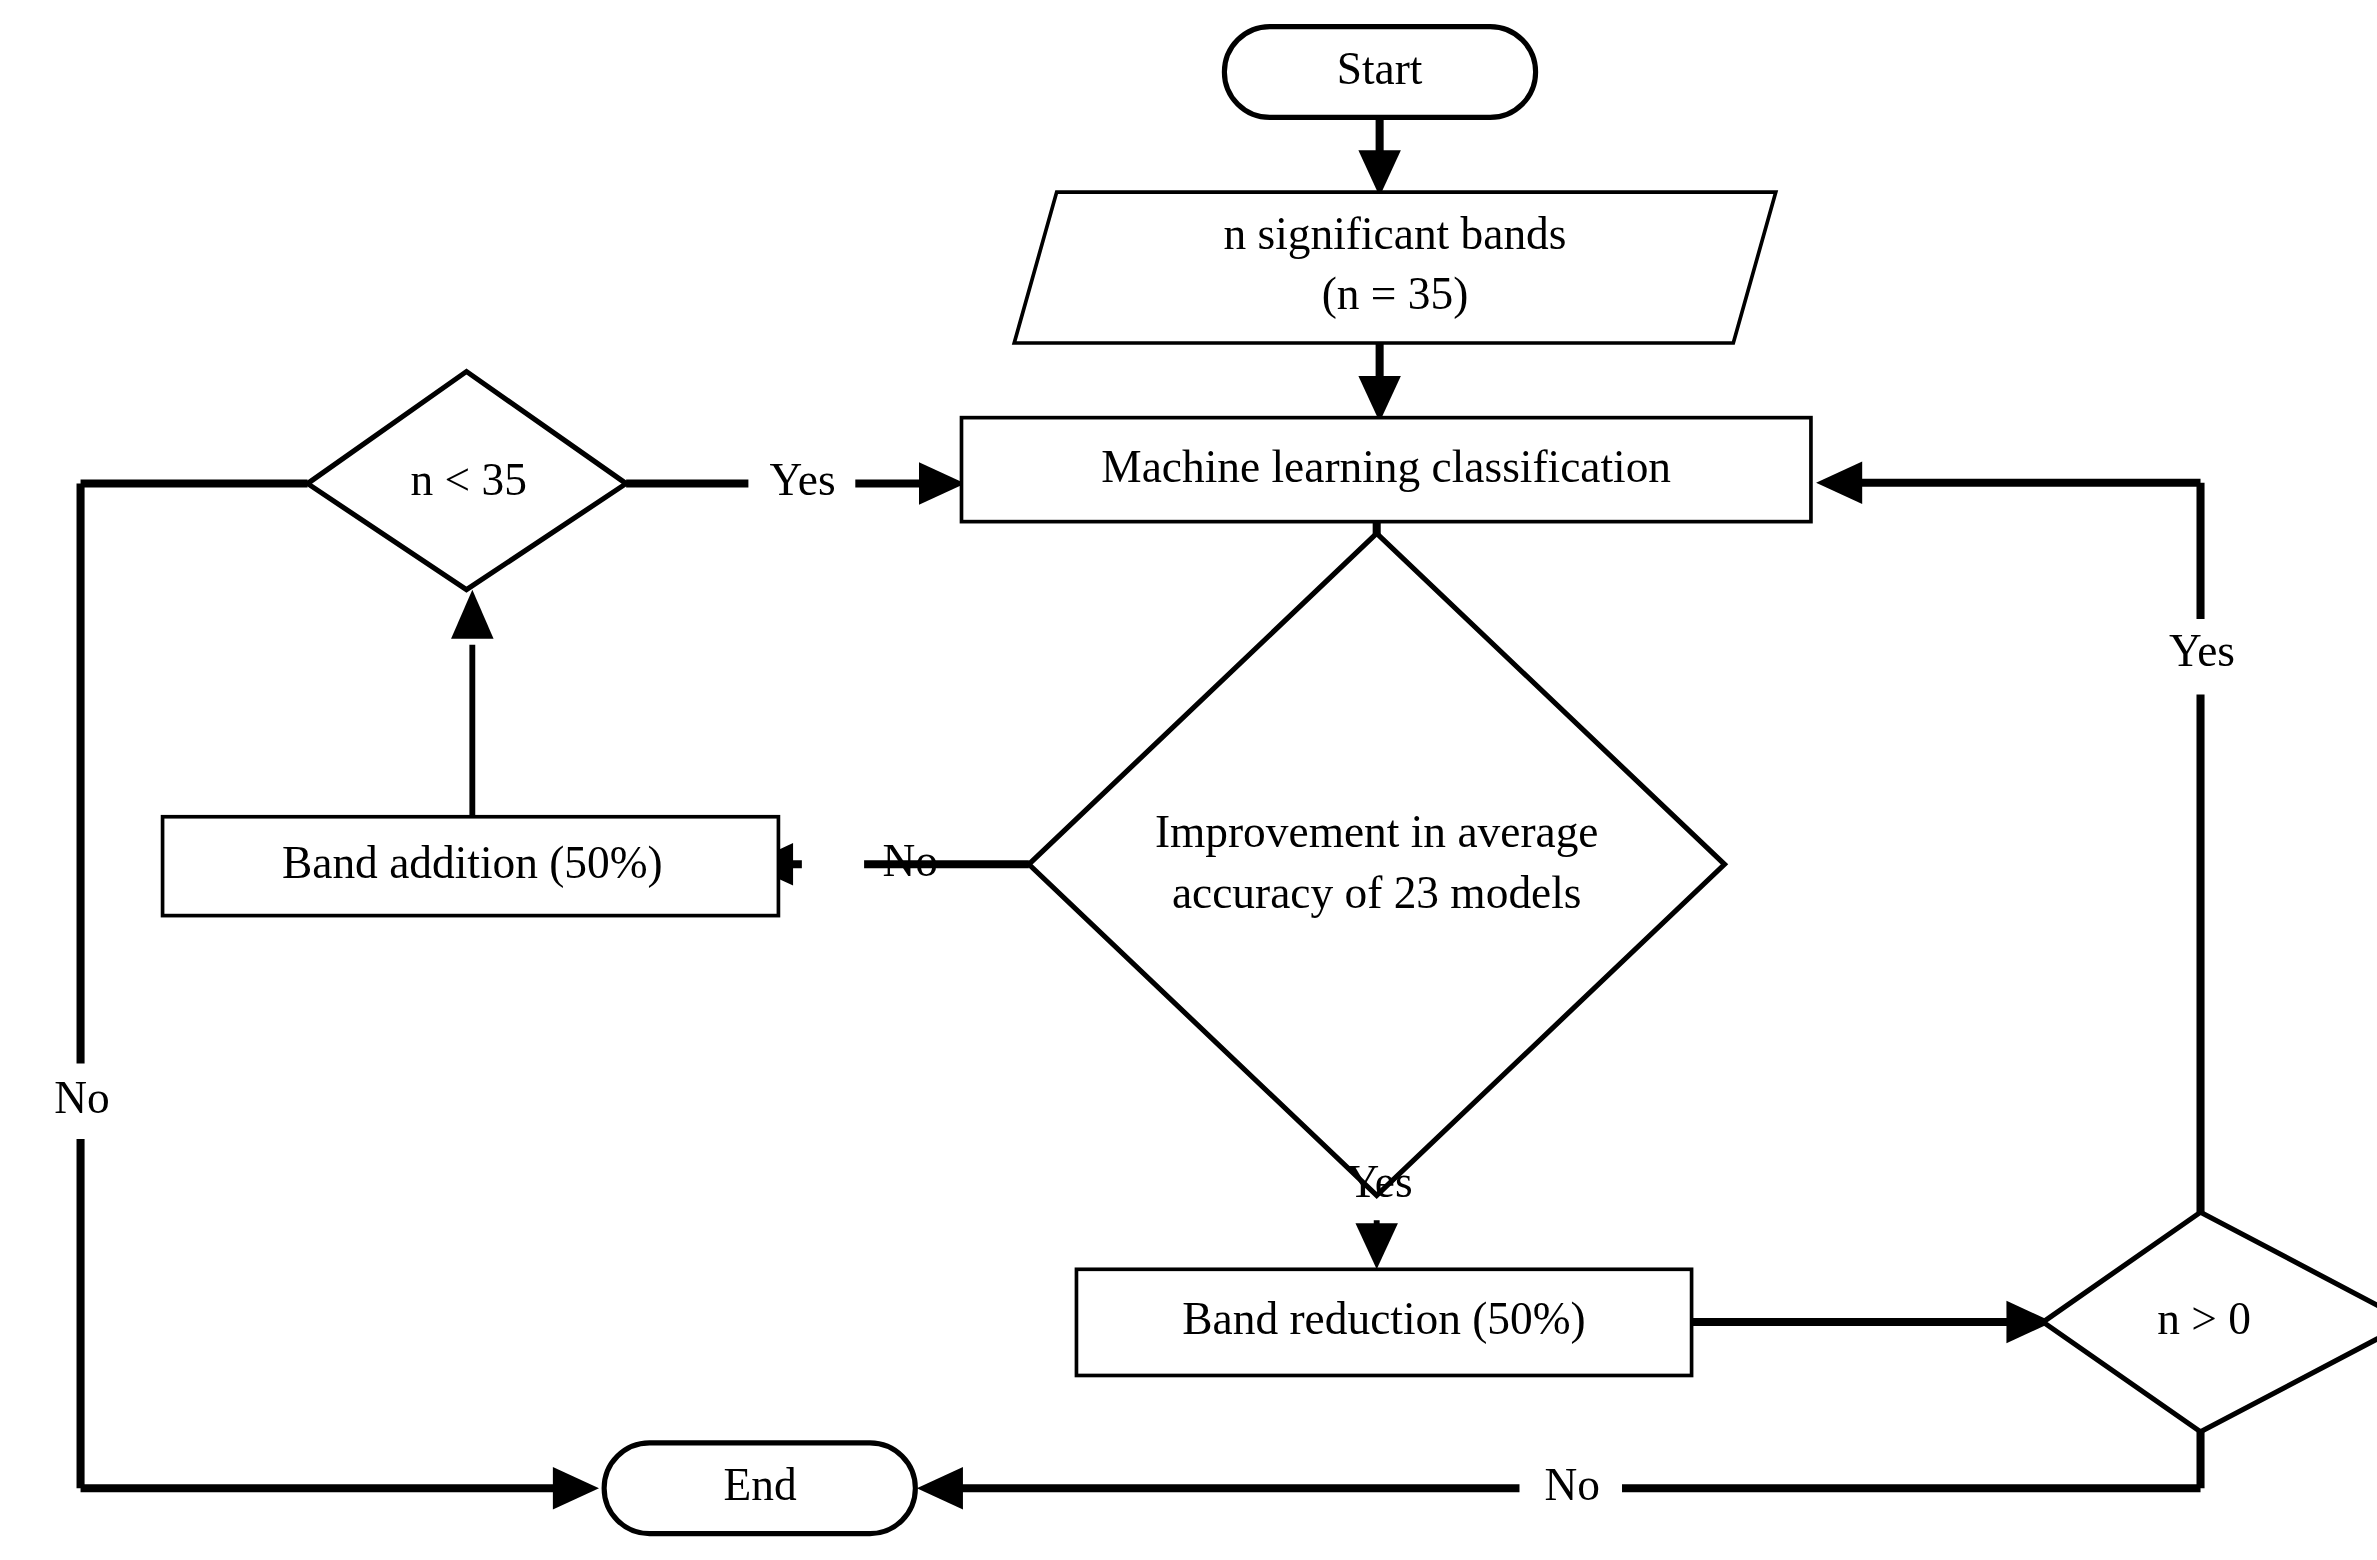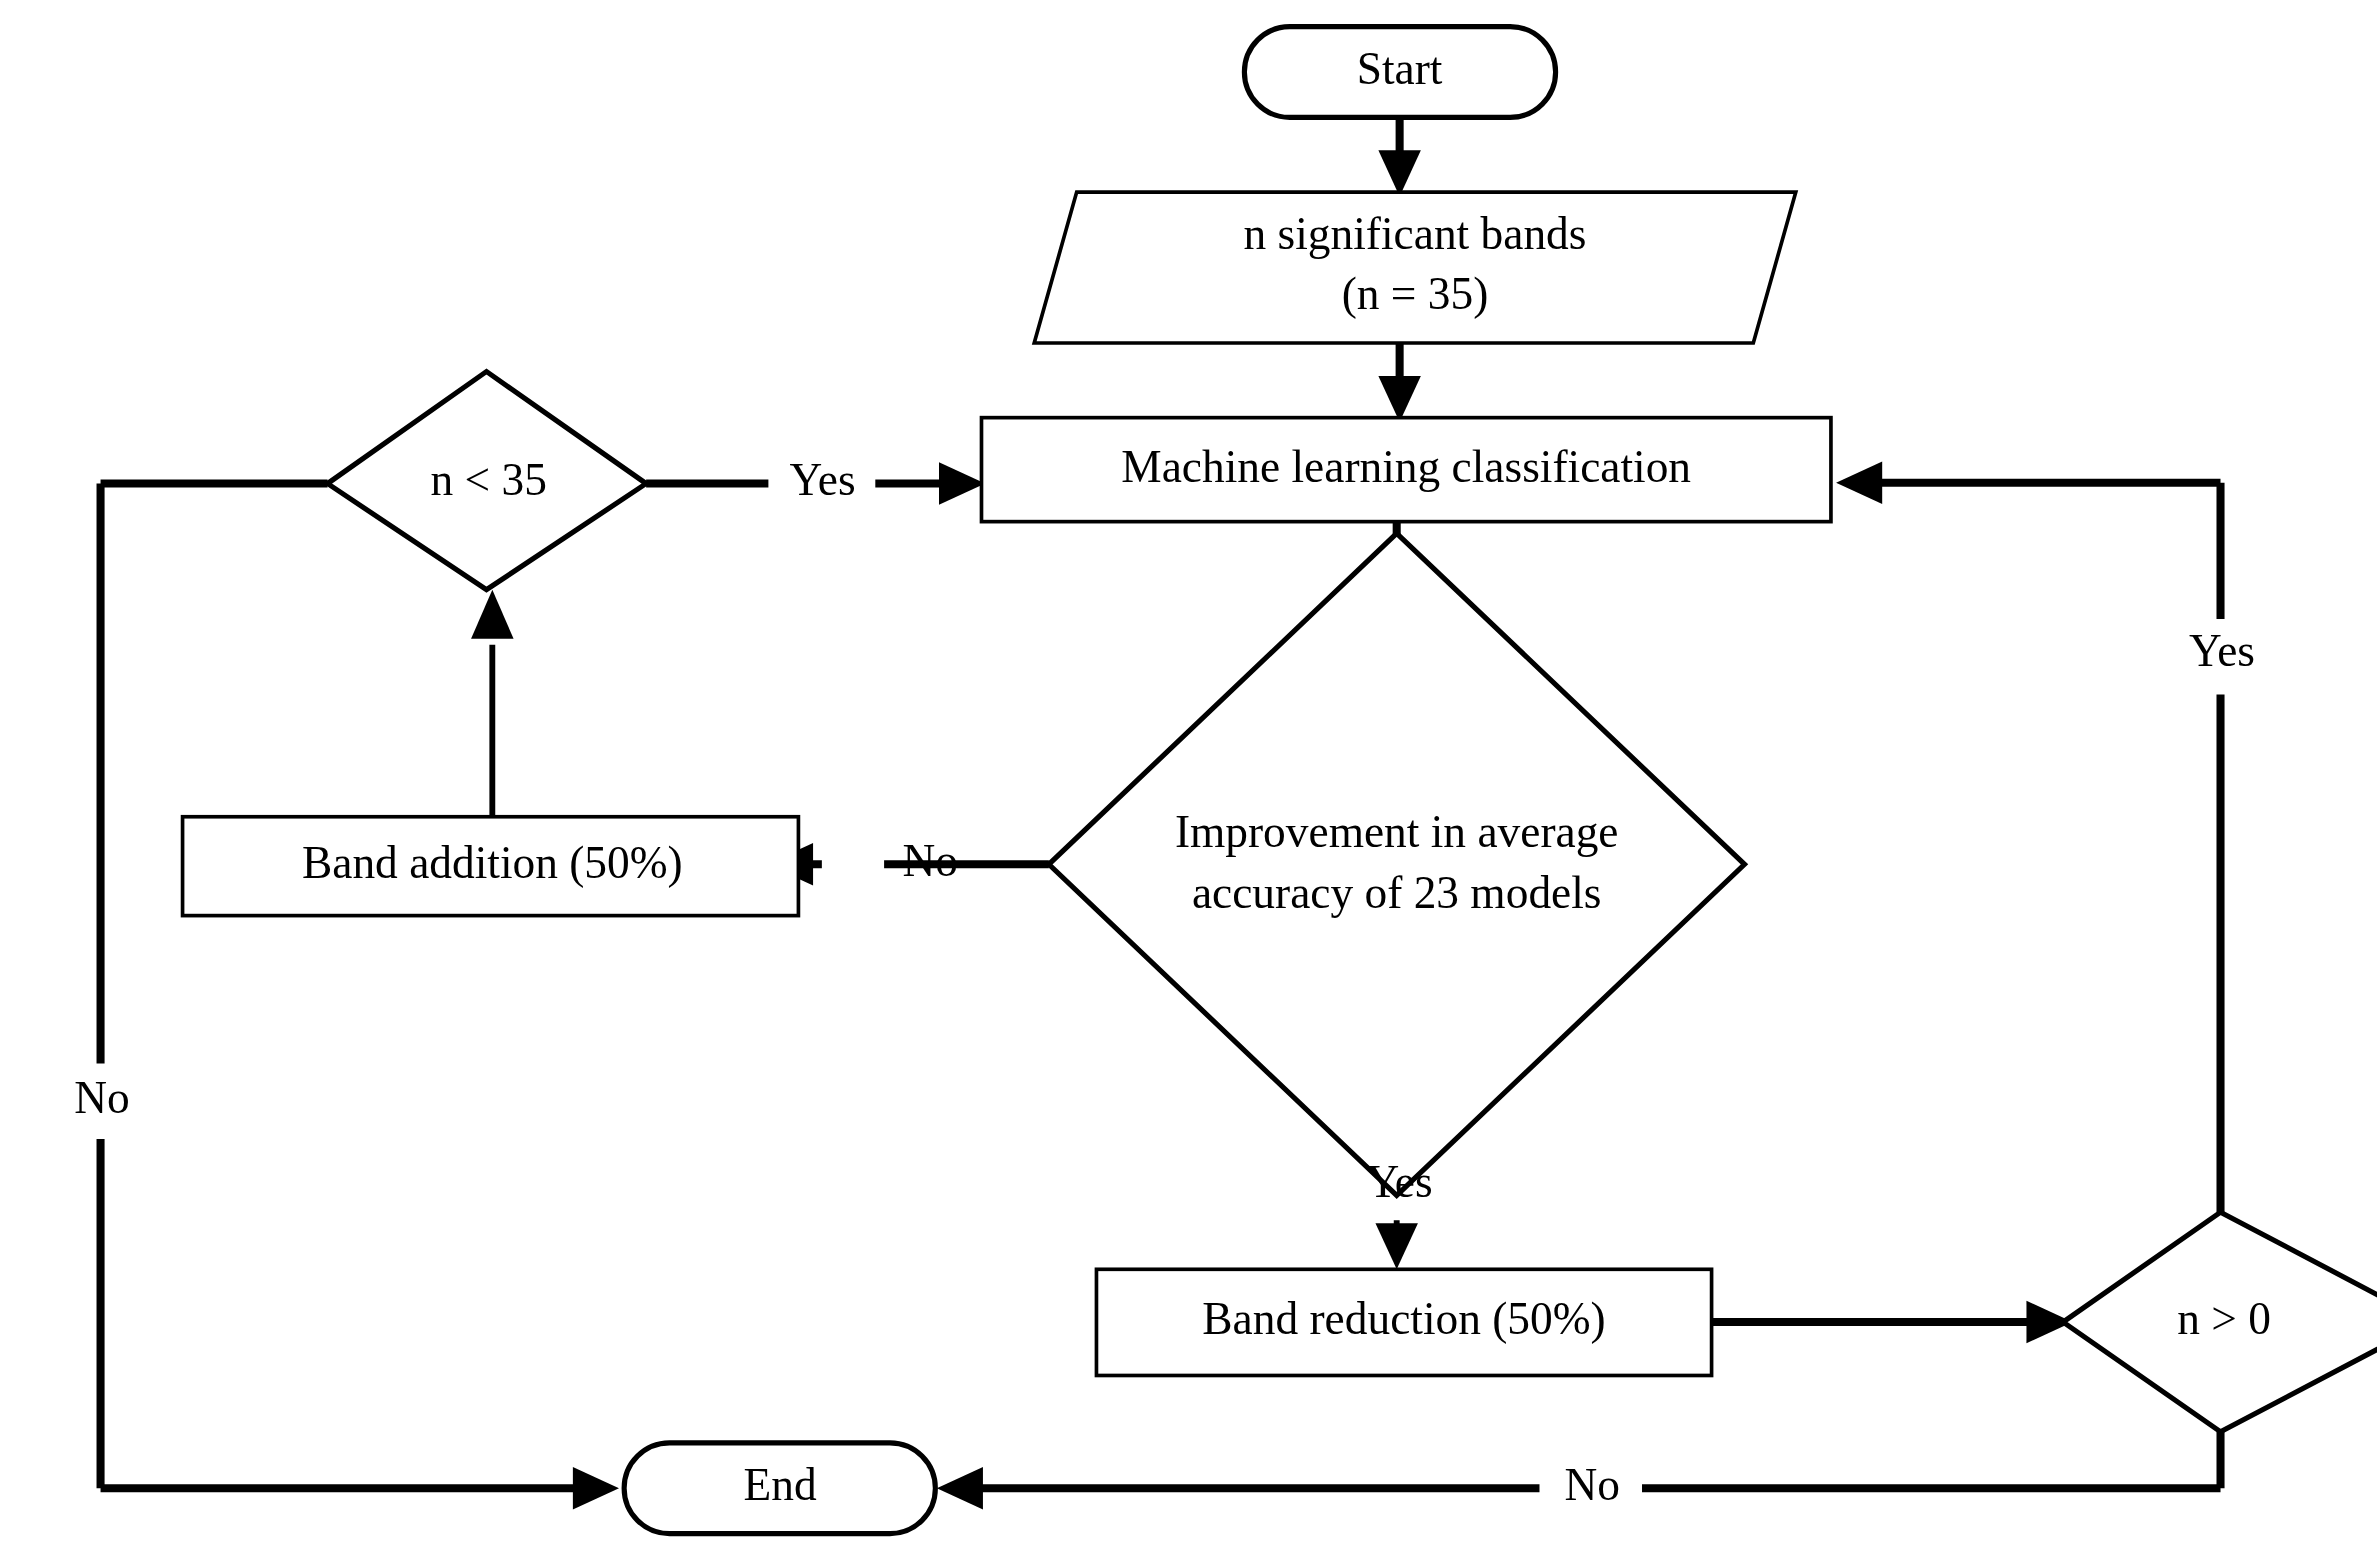--- a/index.html
+++ b/index.html
@@ -1,18 +1,18 @@
 <!DOCTYPE html>
 <html style="font-size:11.7px"><head>
 <meta charset="utf-8">
 <style>
   html,body{margin:0;padding:0;background:#ffffff;}
   body{width:2377px;height:1561px;overflow:hidden;
        font-family:"Liberation Serif","DejaVu Serif",serif;}
-  #root{position:relative;width:2190px;height:1561px;background:#fff;padding-left:20px;}
+  #root{position:relative;width:2190px;height:1561px;background:#fff;}
   svg{display:block;width:2377px;height:1561px;}
   .shape{fill:#ffffff;stroke:#000000;stroke-width:7;stroke-linejoin:miter;}
   .shape-thin{fill:#ffffff;stroke:#000000;stroke-width:5;}
   .conn{stroke:#000000;stroke-width:11;fill:none;stroke-linecap:butt;}
   .conn-thin{stroke:#000000;stroke-width:8;fill:none;}
   .arrowhead{fill:#000000;stroke:none;}
   text{fill:#000000;font-family:"Liberation Serif","DejaVu Serif",serif;}
   .node-label{font-size:62px;text-anchor:middle;dominant-baseline:middle;}
   .edge-label{font-size:62px;text-anchor:middle;dominant-baseline:middle;}
 </style>

